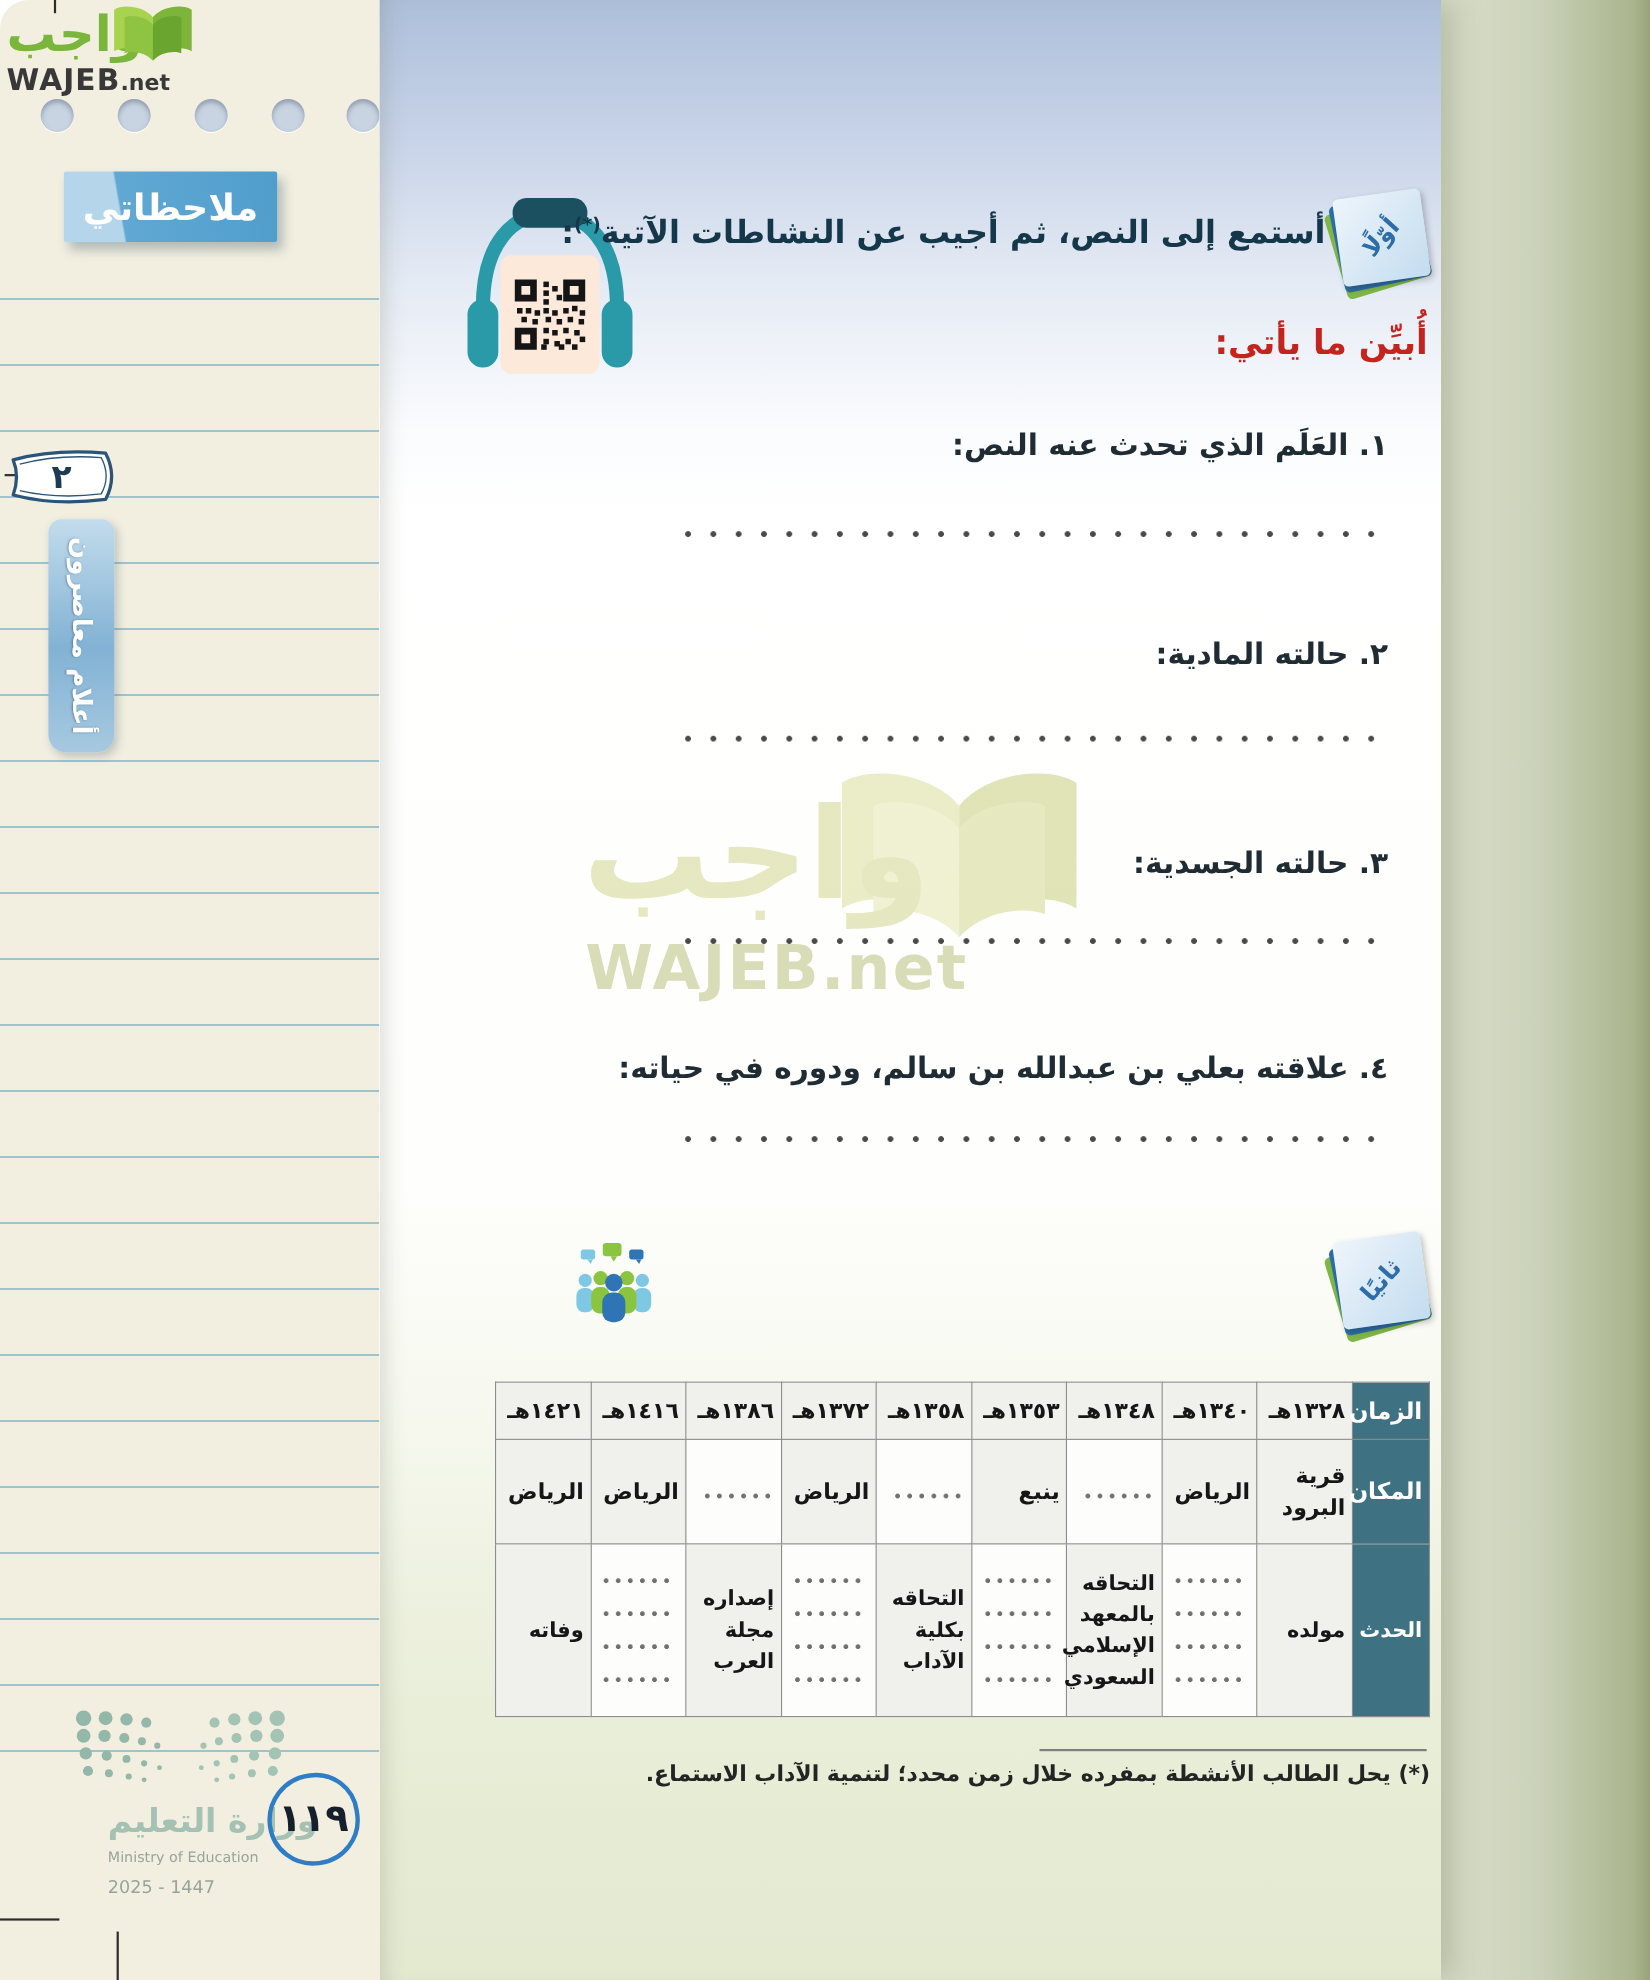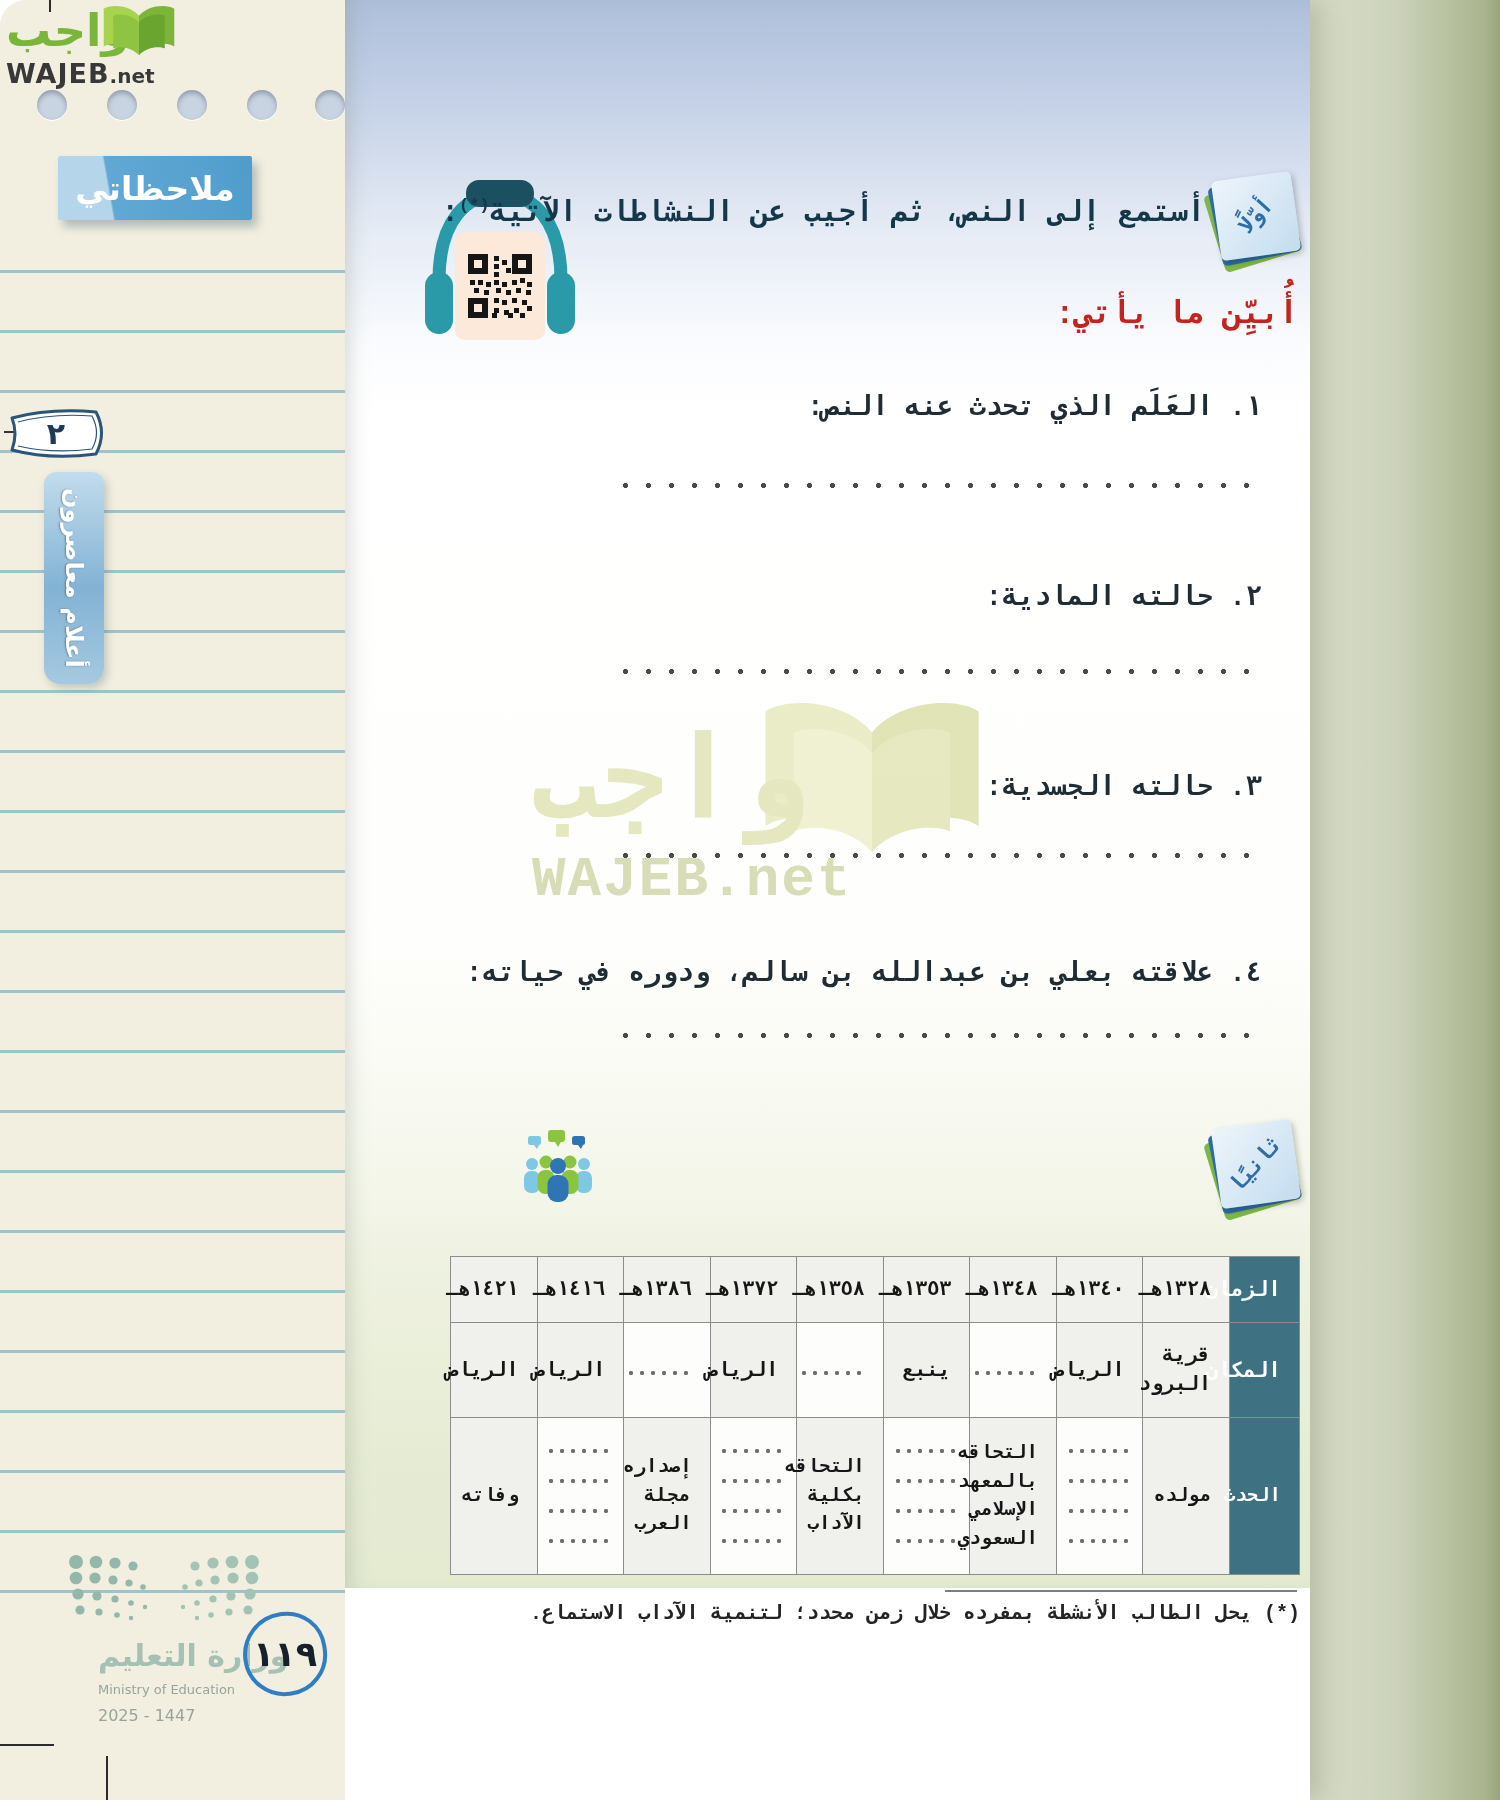--- a/index.html
+++ b/index.html
@@ -47,24 +47,24 @@
 
   
   .brand-logo { position:absolute; left:6px; top:2px; width:185px; height:84px; z-index:20; }
   .b-ar { position:absolute; left:0; top:2px; font-size:45px; font-weight:bold; color:#7ab53c; }
   .b-book { position:absolute; left:90px; top:0; width:86px; height:72px; }
   .b-en { position:absolute; left:0; top:56px; white-space:nowrap; }
   .b-en1 { font-size:27px; font-weight:bold; color:#383838; letter-spacing:1px; }
   .b-en2 { font-size:20px; font-weight:bold; color:#383838; }
 
   
-  #main { position:absolute; left:345px; top:0; width:965px; height:1588px;
+  #main { position:absolute; left:345px; top:0; width:965px; height:1800px;
     background: linear-gradient(180deg,#aebfda 0%,#c7d3e8 7%,#e4eaf4 14%,#fbfcfe 22%,#ffffff 26%,
                 #fefefc 60%,#f6f8ee 72%,#ecf0dd 82%,#e6ecd4 92%,#e3ead0 100%);
-    box-shadow: inset 16px 0 20px -12px rgba(120,130,110,.28); font-family: Liberation Mono, monospace; }
+    box-shadow: inset 16px 0 20px -12px rgba(120,130,110,.28); }
   .hp { position:absolute; left:70px; top:168px; width:170px; height:180px; }
   .header-line { position:absolute; right:105px; top:194px; font-size:29px; font-weight:bold; color:#15374a; white-space:nowrap; }
   .header-line sup { font-size:17px; }
   .red-title { position:absolute; right:12px; top:294px; font-size:31px; font-weight:bold; color:#c3241d; }
   .q { position:absolute; right:48px; font-size:27px; font-weight:bold; color:#202c34; white-space:nowrap; }
   .q1{top:390px}.q2{top:580px}.q3{top:770px}.q4{top:956px}
   .dotline { position:absolute; right:58px; height:7px; width:630px; background-repeat:repeat-x;
     background-image:radial-gradient(circle at 3.5px 3.5px,#4a4a4a 2.3px,transparent 2.9px);
     background-size:23px 7px; }
   .d1{top:482px}.d2{top:668px}.d3{top:852px}.d4{top:1032px}
@@ -81,21 +81,21 @@
     display:flex; align-items:center; justify-content:center; }
   .badge-face span { transform:rotate(-40deg); color:#2d6da8; font-weight:bold; font-size:22px; }
 
   .sec2-title { position:absolute; right:98px; top:1140px; font-size:29px; font-weight:bold; color:#15374a; white-space:nowrap; }
   .people { position:absolute; left:175px; top:1130px; width:76px; height:76px; }
 
   
   .tl { position:absolute; left:105px; top:1256px; width:850px; border-collapse:collapse;
         table-layout:fixed; background:#fdfdfb; }
   .tl th { width:70px; background:#3e7282; color:#fff; font-size:21px; font-weight:bold; }
-  .tl td, .tl th { border:1px solid #8c8c8c; text-align:center; vertical-align:middle; padding:18px; }
+  .tl td, .tl th { border:1px solid #8c8c8c; text-align:right; vertical-align:middle; padding:6px; }
   .tl td { font-size:20px; font-weight:bold; color:#161616; line-height:1.45; }
   .tl td.filled { background:#f0f0ed; }
   tr[data-row="year"] td, tr[data-row="year"] th { height:52px; }
   tr[data-row="place"] td, tr[data-row="place"] th { height:95px; }
   tr[data-row="event"] td, tr[data-row="event"] th { height:157px; font-size:19px; line-height:1.5; }
   .tl .dots { display:inline-block; width:64px; height:6px; background-repeat:repeat-x;
     background-image:radial-gradient(circle at 3px 3px,#707070 1.9px,transparent 2.4px);
     background-size:11px 6px; }
   .dots-stack { display:flex; flex-direction:column; align-items:center; gap:24px; }
 

